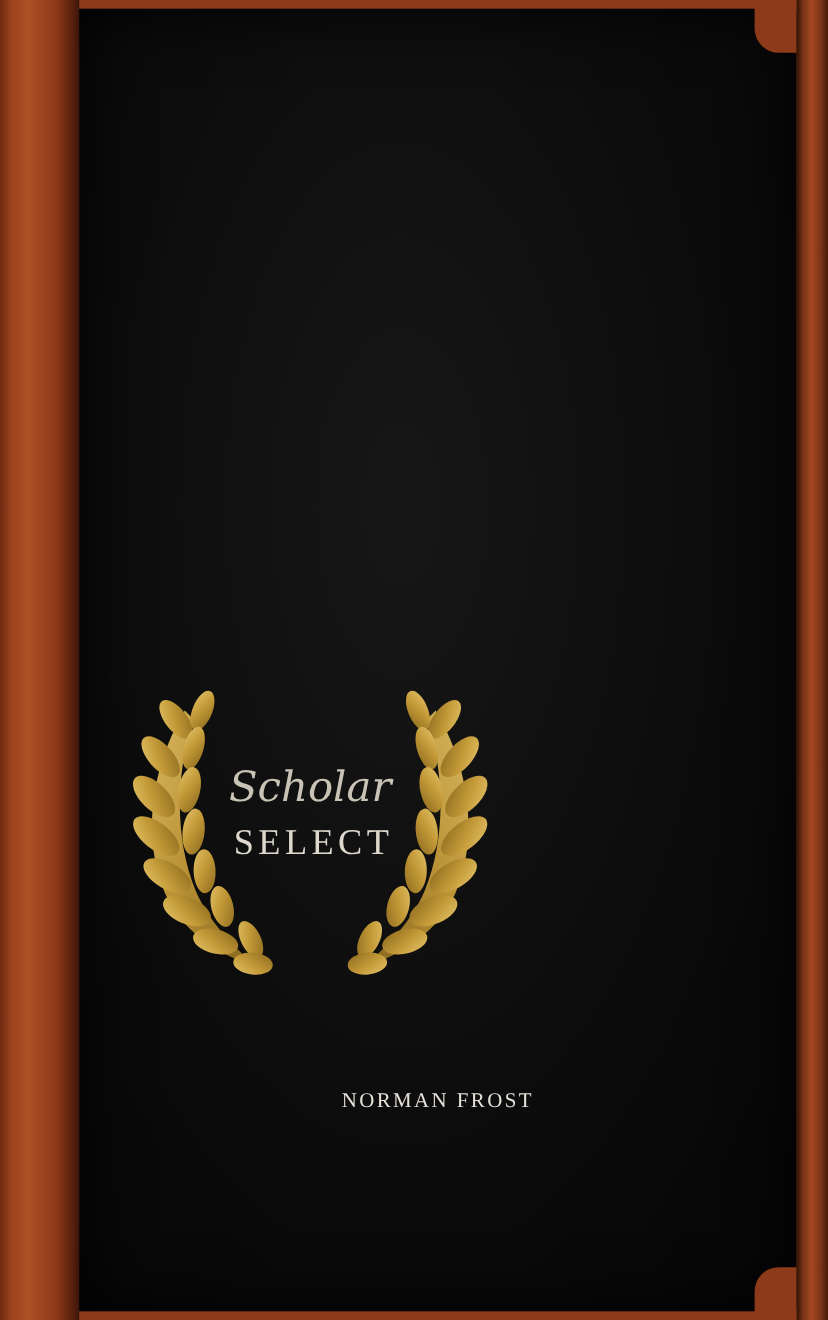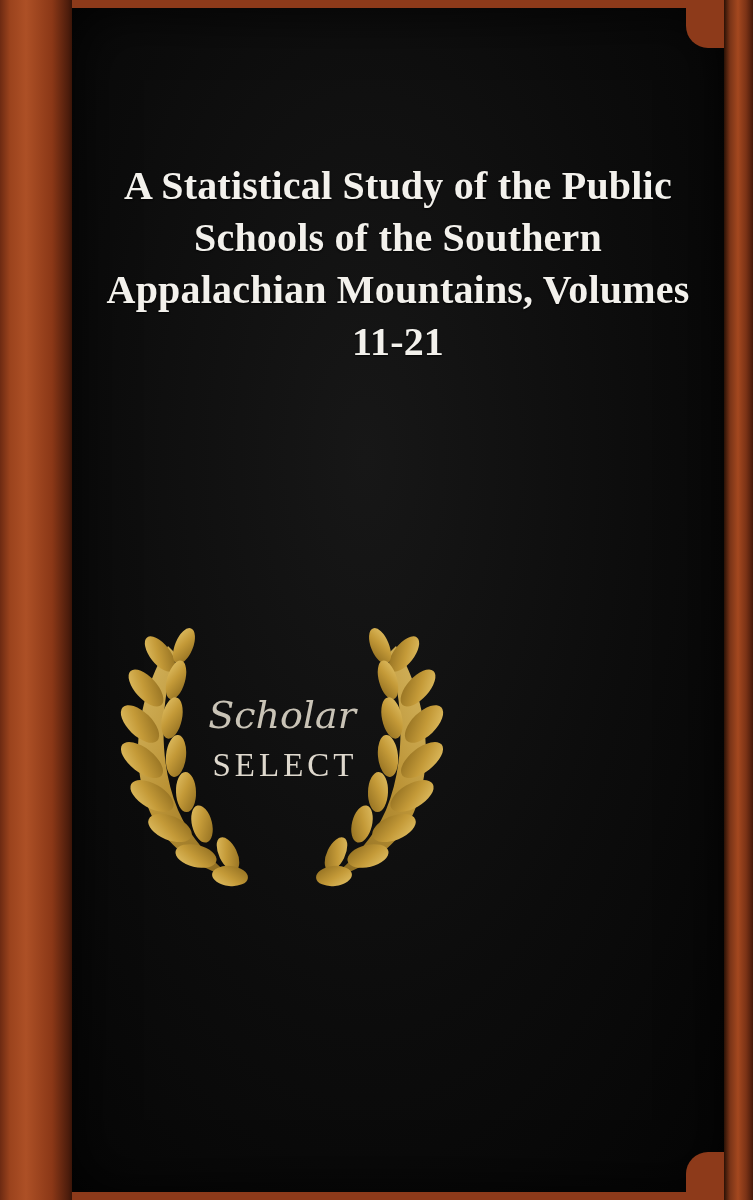--- a/index.html
+++ b/index.html
@@ -148,23 +148,20 @@
 <div class="book-cover">
 
   <div class="spine"></div>
 
   <div class="board"></div>
 
   <div class="edge"></div>
   <div class="edge-notch-top"></div>
   <div class="edge-notch-bottom"></div>
 
-  <div class="title-block">
-    <h1 class="title">A Statistical Study of the Public Schools of the Southern Appalachian Mountains, Volumes 11-21</h1>
-  </div>
 
   <div class="emblem">
     <svg width="420" height="280" viewBox="0 0 420 280">
       <defs>
         <linearGradient id="goldgrad" x1="0" y1="0" x2="1" y2="1">
           <stop offset="0%" stop-color="#e2c268"></stop>
           <stop offset="45%" stop-color="#c49a38"></stop>
           <stop offset="100%" stop-color="#8c6a1e"></stop>
         </linearGradient>
       </defs>
@@ -209,14 +206,15 @@
           <ellipse cx="156" cy="244" rx="9" ry="18" transform="rotate(-26 156 244)"></ellipse>
           <ellipse cx="158" cy="266" rx="10" ry="18" transform="rotate(-84 158 266)"></ellipse>
         </g>
       </g>
 
       <text class="scholar-word" x="210" y="118" text-anchor="middle">Scholar</text>
       <text class="select-word" x="213" y="166" text-anchor="middle">SELECT</text>
     </svg>
   </div>
 
+  <div class="author">NORMAN FROST</div>
 
 </div>
 
 </body></html>

